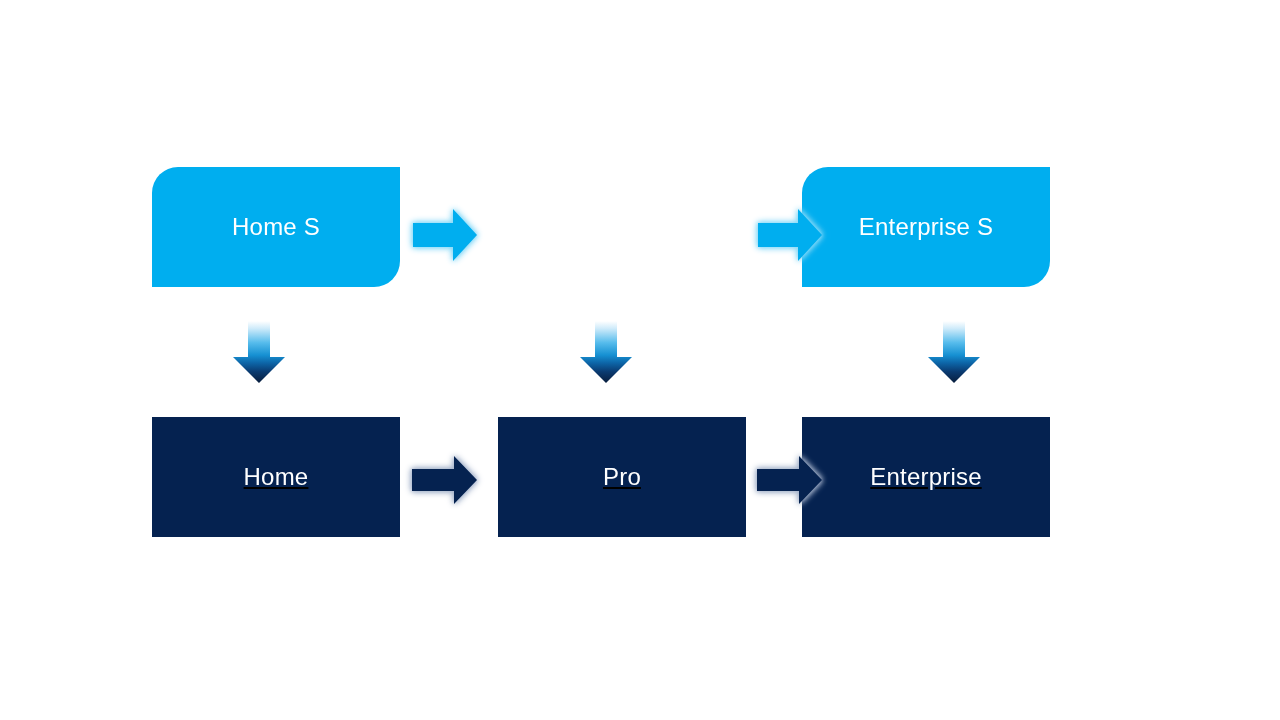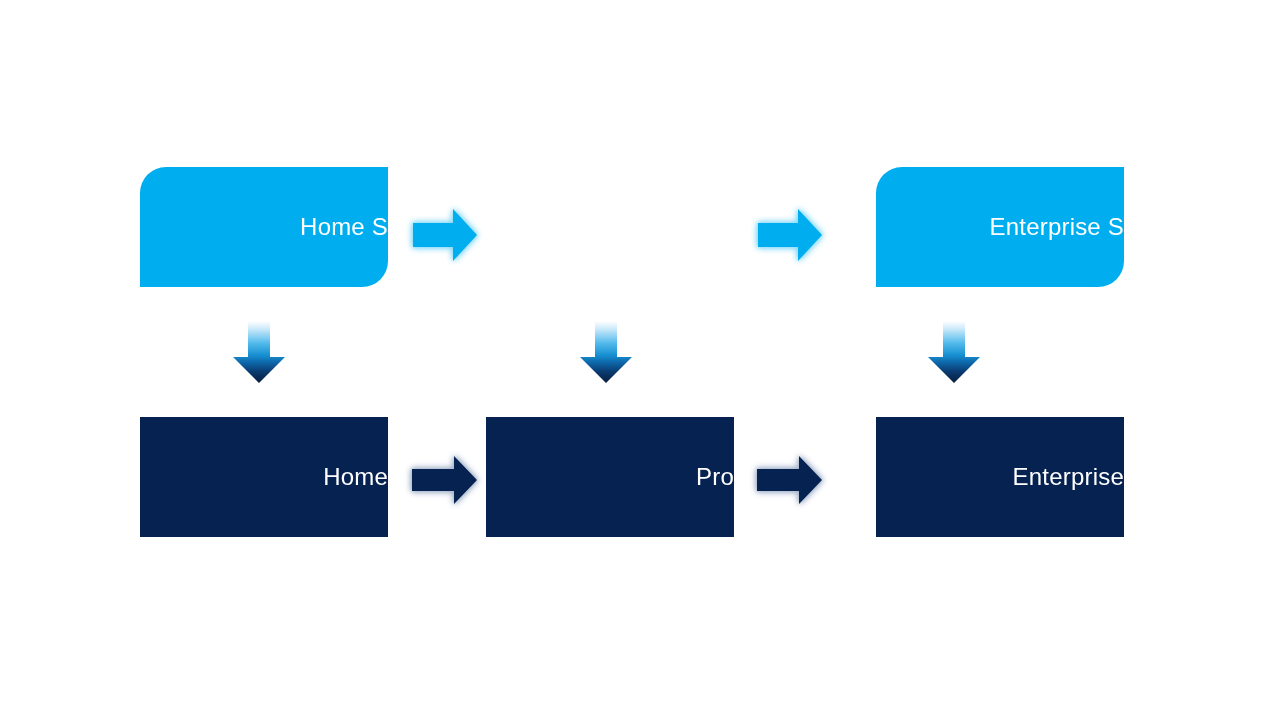--- a/index.html
+++ b/index.html
@@ -14,40 +14,42 @@
     background: var(--canvas-bg, #ffffff);
     overflow: hidden;
     font-family: "Liberation Sans", sans-serif;
   }
   .node {
     position: absolute;
     width: 248px;
     height: 120px;
     display: flex;
     align-items: center;
-    justify-content: flex-end;
+    justify-content: center;
+    margin-left: 12px;
   }
   .node span {
     color: var(--label-text, #ffffff);
     font-size: 24px;
     letter-spacing: 0.2px;
     white-space: nowrap;
   }
   .node.top {
     top: 167px;
     background: var(--light-blue, #00AEEF);
     border-radius: 26px 0 26px 0;
   }
   .node.bottom {
     top: 417px;
     background: var(--dark-navy, #052250);
+    text-decoration: underline;
   }
   .col-1 { left: 140px; }
   .col-2 { left: 486px; }
-  .col-3 { left: 876px; }
+  .col-3 { left: 790px; }
 
   svg.arrow { position: absolute; overflow: visible; }
 
   .h-arrow-light { top: 209px; }
   .h-arrow-light polygon {
     fill: var(--light-blue, #00AEEF);
   }
   svg.h-arrow-light {
     filter: drop-shadow(0 0 3px var(--light-arrow-glow, #8ADAF8))
             drop-shadow(0 0 2px var(--light-arrow-glow, #8ADAF8));

